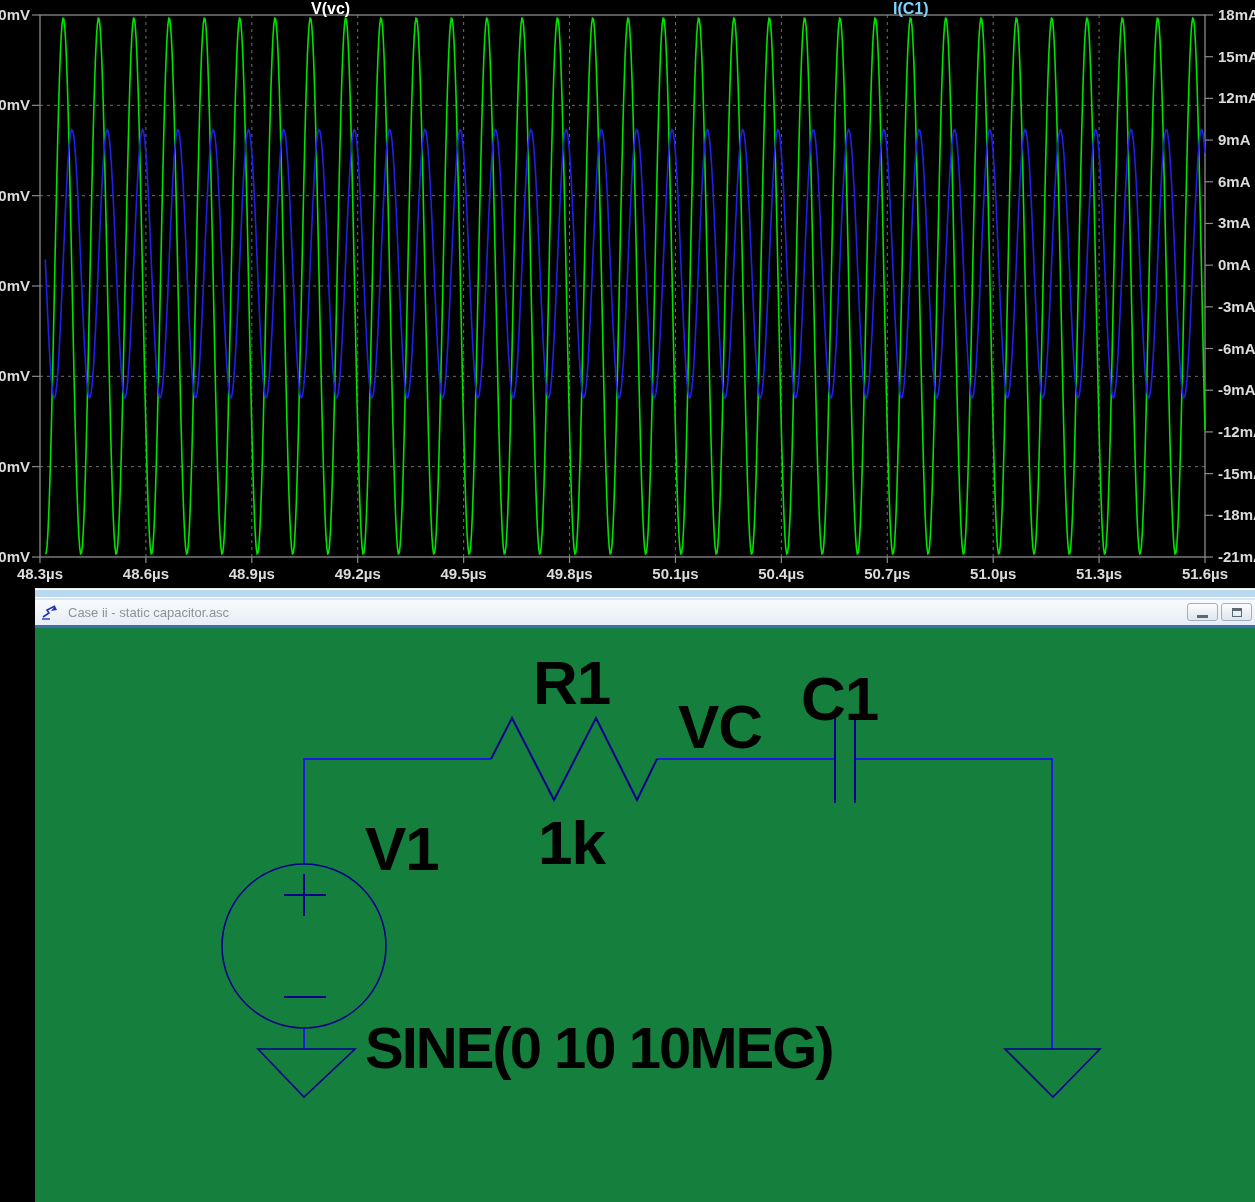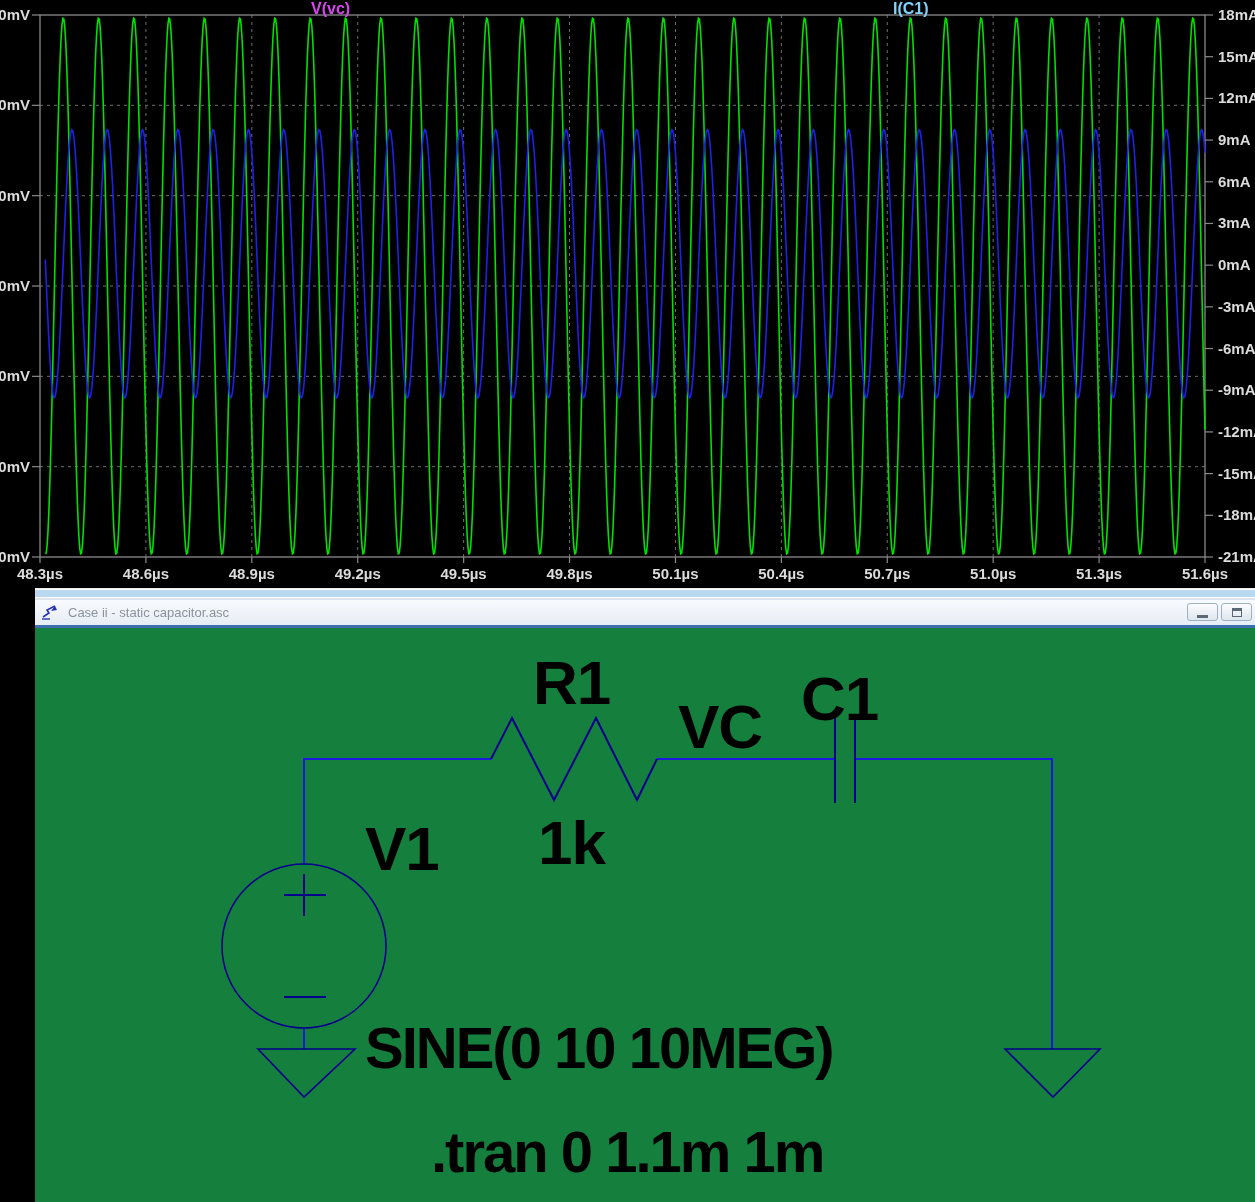--- a/index.html
+++ b/index.html
@@ -122,21 +122,21 @@
         <line x1="1205" y1="473.6153846153846" x2="1213" y2="473.6153846153846" stroke="#8a8a8a" stroke-width="1.2"></line>
         <text x="1218" y="478.6153846153846" fill="#dcdcdc" font-size="15" font-weight="bold" text-anchor="start">-15mA</text>
         <line x1="1205" y1="515.3076923076924" x2="1213" y2="515.3076923076924" stroke="#8a8a8a" stroke-width="1.2"></line>
         <text x="1218" y="520.3076923076924" fill="#dcdcdc" font-size="15" font-weight="bold" text-anchor="start">-18mA</text>
         <line x1="1205" y1="557" x2="1213" y2="557" stroke="#8a8a8a" stroke-width="1.2"></line>
         <text x="1218" y="562" fill="#dcdcdc" font-size="15" font-weight="bold" text-anchor="start">-21mA</text>
         <rect x="40" y="15" width="1165" height="542" fill="none" stroke="#8a8a8a" stroke-width="1.3"></rect>
         <path d="M45.30 553.76L46.18 553.10L47.06 545.86L47.94 532.22L48.83 512.52L49.71 487.25L50.59 457.01L51.47 422.57L52.36 384.76L53.24 344.53L54.12 302.85L55.00 260.75L55.89 219.28L56.77 179.45L57.65 142.24L58.53 108.58L59.42 79.28L60.30 55.07L61.18 36.55L62.06 24.17L62.95 18.24L63.83 18.90L64.71 26.14L65.59 39.78L66.48 59.48L67.36 84.75L68.24 114.99L69.12 149.43L70.01 187.24L70.89 227.47L71.77 269.15L72.66 311.25L73.54 352.72L74.42 392.55L75.30 429.76L76.19 463.42L77.07 492.72L77.95 516.93L78.83 535.45L79.72 547.83L80.60 553.76L81.48 553.10L82.36 545.86L83.25 532.22L84.13 512.52L85.01 487.25L85.89 457.01L86.78 422.57L87.66 384.76L88.54 344.53L89.42 302.85L90.31 260.75L91.19 219.28L92.07 179.45L92.95 142.24L93.84 108.58L94.72 79.28L95.60 55.07L96.48 36.55L97.37 24.17L98.25 18.24L99.13 18.90L100.02 26.14L100.90 39.78L101.78 59.48L102.66 84.75L103.55 114.99L104.43 149.43L105.31 187.24L106.19 227.47L107.08 269.15L107.96 311.25L108.84 352.72L109.72 392.55L110.61 429.76L111.49 463.42L112.37 492.72L113.25 516.93L114.14 535.45L115.02 547.83L115.90 553.76L116.78 553.10L117.67 545.86L118.55 532.22L119.43 512.52L120.31 487.25L121.20 457.01L122.08 422.57L122.96 384.76L123.84 344.53L124.73 302.85L125.61 260.75L126.49 219.28L127.37 179.45L128.26 142.24L129.14 108.58L130.02 79.28L130.91 55.07L131.79 36.55L132.67 24.17L133.55 18.24L134.44 18.90L135.32 26.14L136.20 39.78L137.08 59.48L137.97 84.75L138.85 114.99L139.73 149.43L140.61 187.24L141.50 227.47L142.38 269.15L143.26 311.25L144.14 352.72L145.03 392.55L145.91 429.76L146.79 463.42L147.67 492.72L148.56 516.93L149.44 535.45L150.32 547.83L151.20 553.76L152.09 553.10L152.97 545.86L153.85 532.22L154.73 512.52L155.62 487.25L156.50 457.01L157.38 422.57L158.27 384.76L159.15 344.53L160.03 302.85L160.91 260.75L161.80 219.28L162.68 179.45L163.56 142.24L164.44 108.58L165.33 79.28L166.21 55.07L167.09 36.55L167.97 24.17L168.86 18.24L169.74 18.90L170.62 26.14L171.50 39.78L172.39 59.48L173.27 84.75L174.15 114.99L175.03 149.43L175.92 187.24L176.80 227.47L177.68 269.15L178.56 311.25L179.45 352.72L180.33 392.55L181.21 429.76L182.09 463.42L182.98 492.72L183.86 516.93L184.74 535.45L185.62 547.83L186.51 553.76L187.39 553.10L188.27 545.86L189.16 532.22L190.04 512.52L190.92 487.25L191.80 457.01L192.69 422.57L193.57 384.76L194.45 344.53L195.33 302.85L196.22 260.75L197.10 219.28L197.98 179.45L198.86 142.24L199.75 108.58L200.63 79.28L201.51 55.07L202.39 36.55L203.28 24.17L204.16 18.24L205.04 18.90L205.92 26.14L206.81 39.78L207.69 59.48L208.57 84.75L209.45 114.99L210.34 149.43L211.22 187.24L212.10 227.47L212.98 269.15L213.87 311.25L214.75 352.72L215.63 392.55L216.52 429.76L217.40 463.42L218.28 492.72L219.16 516.93L220.05 535.45L220.93 547.83L221.81 553.76L222.69 553.10L223.58 545.86L224.46 532.22L225.34 512.52L226.22 487.25L227.11 457.01L227.99 422.57L228.87 384.76L229.75 344.53L230.64 302.85L231.52 260.75L232.40 219.28L233.28 179.45L234.17 142.24L235.05 108.58L235.93 79.28L236.81 55.07L237.70 36.55L238.58 24.17L239.46 18.24L240.34 18.90L241.23 26.14L242.11 39.78L242.99 59.48L243.87 84.75L244.76 114.99L245.64 149.43L246.52 187.24L247.41 227.47L248.29 269.15L249.17 311.25L250.05 352.72L250.94 392.55L251.82 429.76L252.70 463.42L253.58 492.72L254.47 516.93L255.35 535.45L256.23 547.83L257.11 553.76L258.00 553.10L258.88 545.86L259.76 532.22L260.64 512.52L261.53 487.25L262.41 457.01L263.29 422.57L264.17 384.76L265.06 344.53L265.94 302.85L266.82 260.75L267.70 219.28L268.59 179.45L269.47 142.24L270.35 108.58L271.23 79.28L272.12 55.07L273.00 36.55L273.88 24.17L274.77 18.24L275.65 18.90L276.53 26.14L277.41 39.78L278.30 59.48L279.18 84.75L280.06 114.99L280.94 149.43L281.83 187.24L282.71 227.47L283.59 269.15L284.47 311.25L285.36 352.72L286.24 392.55L287.12 429.76L288.00 463.42L288.89 492.72L289.77 516.93L290.65 535.45L291.53 547.83L292.42 553.76L293.30 553.10L294.18 545.86L295.06 532.22L295.95 512.52L296.83 487.25L297.71 457.01L298.59 422.57L299.48 384.76L300.36 344.53L301.24 302.85L302.12 260.75L303.01 219.28L303.89 179.45L304.77 142.24L305.66 108.58L306.54 79.28L307.42 55.07L308.30 36.55L309.19 24.17L310.07 18.24L310.95 18.90L311.83 26.14L312.72 39.78L313.60 59.48L314.48 84.75L315.36 114.99L316.25 149.43L317.13 187.24L318.01 227.47L318.89 269.15L319.78 311.25L320.66 352.72L321.54 392.55L322.42 429.76L323.31 463.42L324.19 492.72L325.07 516.93L325.95 535.45L326.84 547.83L327.72 553.76L328.60 553.10L329.48 545.86L330.37 532.22L331.25 512.52L332.13 487.25L333.02 457.01L333.90 422.57L334.78 384.76L335.66 344.53L336.55 302.85L337.43 260.75L338.31 219.28L339.19 179.45L340.08 142.24L340.96 108.58L341.84 79.28L342.72 55.07L343.61 36.55L344.49 24.17L345.37 18.24L346.25 18.90L347.14 26.14L348.02 39.78L348.90 59.48L349.78 84.75L350.67 114.99L351.55 149.43L352.43 187.24L353.31 227.47L354.20 269.15L355.08 311.25L355.96 352.72L356.84 392.55L357.73 429.76L358.61 463.42L359.49 492.72L360.37 516.93L361.26 535.45L362.14 547.83L363.02 553.76L363.91 553.10L364.79 545.86L365.67 532.22L366.55 512.52L367.44 487.25L368.32 457.01L369.20 422.57L370.08 384.76L370.97 344.53L371.85 302.85L372.73 260.75L373.61 219.28L374.50 179.45L375.38 142.24L376.26 108.58L377.14 79.28L378.03 55.07L378.91 36.55L379.79 24.17L380.67 18.24L381.56 18.90L382.44 26.14L383.32 39.78L384.20 59.48L385.09 84.75L385.97 114.99L386.85 149.43L387.73 187.24L388.62 227.47L389.50 269.15L390.38 311.25L391.27 352.72L392.15 392.55L393.03 429.76L393.91 463.42L394.80 492.72L395.68 516.93L396.56 535.45L397.44 547.83L398.33 553.76L399.21 553.10L400.09 545.86L400.97 532.22L401.86 512.52L402.74 487.25L403.62 457.01L404.50 422.57L405.39 384.76L406.27 344.53L407.15 302.85L408.03 260.75L408.92 219.28L409.80 179.45L410.68 142.24L411.56 108.58L412.45 79.28L413.33 55.07L414.21 36.55L415.09 24.17L415.98 18.24L416.86 18.90L417.74 26.14L418.62 39.78L419.51 59.48L420.39 84.75L421.27 114.99L422.16 149.43L423.04 187.24L423.92 227.47L424.80 269.15L425.69 311.25L426.57 352.72L427.45 392.55L428.33 429.76L429.22 463.42L430.10 492.72L430.98 516.93L431.86 535.45L432.75 547.83L433.63 553.76L434.51 553.10L435.39 545.86L436.28 532.22L437.16 512.52L438.04 487.25L438.92 457.01L439.81 422.57L440.69 384.76L441.57 344.53L442.45 302.85L443.34 260.75L444.22 219.28L445.10 179.45L445.98 142.24L446.87 108.58L447.75 79.28L448.63 55.07L449.52 36.55L450.40 24.17L451.28 18.24L452.16 18.90L453.05 26.14L453.93 39.78L454.81 59.48L455.69 84.75L456.58 114.99L457.46 149.43L458.34 187.24L459.22 227.47L460.11 269.15L460.99 311.25L461.87 352.72L462.75 392.55L463.64 429.76L464.52 463.42L465.40 492.72L466.28 516.93L467.17 535.45L468.05 547.83L468.93 553.76L469.81 553.10L470.70 545.86L471.58 532.22L472.46 512.52L473.34 487.25L474.23 457.01L475.11 422.57L475.99 384.76L476.87 344.53L477.76 302.85L478.64 260.75L479.52 219.28L480.41 179.45L481.29 142.24L482.17 108.58L483.05 79.28L483.94 55.07L484.82 36.55L485.70 24.17L486.58 18.24L487.47 18.90L488.35 26.14L489.23 39.78L490.11 59.48L491.00 84.75L491.88 114.99L492.76 149.43L493.64 187.24L494.53 227.47L495.41 269.15L496.29 311.25L497.17 352.72L498.06 392.55L498.94 429.76L499.82 463.42L500.70 492.72L501.59 516.93L502.47 535.45L503.35 547.83L504.23 553.76L505.12 553.10L506.00 545.86L506.88 532.22L507.77 512.52L508.65 487.25L509.53 457.01L510.41 422.57L511.30 384.76L512.18 344.53L513.06 302.85L513.94 260.75L514.83 219.28L515.71 179.45L516.59 142.24L517.47 108.58L518.36 79.28L519.24 55.07L520.12 36.55L521.00 24.17L521.89 18.24L522.77 18.90L523.65 26.14L524.53 39.78L525.42 59.48L526.30 84.75L527.18 114.99L528.06 149.43L528.95 187.24L529.83 227.47L530.71 269.15L531.59 311.25L532.48 352.72L533.36 392.55L534.24 429.76L535.12 463.42L536.01 492.72L536.89 516.93L537.77 535.45L538.66 547.83L539.54 553.76L540.42 553.10L541.30 545.86L542.19 532.22L543.07 512.52L543.95 487.25L544.83 457.01L545.72 422.57L546.60 384.76L547.48 344.53L548.36 302.85L549.25 260.75L550.13 219.28L551.01 179.45L551.89 142.24L552.78 108.58L553.66 79.28L554.54 55.07L555.42 36.55L556.31 24.17L557.19 18.24L558.07 18.90L558.95 26.14L559.84 39.78L560.72 59.48L561.60 84.75L562.48 114.99L563.37 149.43L564.25 187.24L565.13 227.47L566.02 269.15L566.90 311.25L567.78 352.72L568.66 392.55L569.55 429.76L570.43 463.42L571.31 492.72L572.19 516.93L573.08 535.45L573.96 547.83L574.84 553.76L575.72 553.10L576.61 545.86L577.49 532.22L578.37 512.52L579.25 487.25L580.14 457.01L581.02 422.57L581.90 384.76L582.78 344.53L583.67 302.85L584.55 260.75L585.43 219.28L586.31 179.45L587.20 142.24L588.08 108.58L588.96 79.28L589.84 55.07L590.73 36.55L591.61 24.17L592.49 18.24L593.37 18.90L594.26 26.14L595.14 39.78L596.02 59.48L596.91 84.75L597.79 114.99L598.67 149.43L599.55 187.24L600.44 227.47L601.32 269.15L602.20 311.25L603.08 352.72L603.97 392.55L604.85 429.76L605.73 463.42L606.61 492.72L607.50 516.93L608.38 535.45L609.26 547.83L610.14 553.76L611.03 553.10L611.91 545.86L612.79 532.22L613.67 512.52L614.56 487.25L615.44 457.01L616.32 422.57L617.20 384.76L618.09 344.53L618.97 302.85L619.85 260.75L620.73 219.28L621.62 179.45L622.50 142.24L623.38 108.58L624.27 79.28L625.15 55.07L626.03 36.55L626.91 24.17L627.80 18.24L628.68 18.90L629.56 26.14L630.44 39.78L631.33 59.48L632.21 84.75L633.09 114.99L633.97 149.43L634.86 187.24L635.74 227.47L636.62 269.15L637.50 311.25L638.39 352.72L639.27 392.55L640.15 429.76L641.03 463.42L641.92 492.72L642.80 516.93L643.68 535.45L644.56 547.83L645.45 553.76L646.33 553.10L647.21 545.86L648.09 532.22L648.98 512.52L649.86 487.25L650.74 457.01L651.62 422.57L652.51 384.76L653.39 344.53L654.27 302.85L655.16 260.75L656.04 219.28L656.92 179.45L657.80 142.24L658.69 108.58L659.57 79.28L660.45 55.07L661.33 36.55L662.22 24.17L663.10 18.24L663.98 18.90L664.86 26.14L665.75 39.78L666.63 59.48L667.51 84.75L668.39 114.99L669.28 149.43L670.16 187.24L671.04 227.47L671.92 269.15L672.81 311.25L673.69 352.72L674.57 392.55L675.45 429.76L676.34 463.42L677.22 492.72L678.10 516.93L678.98 535.45L679.87 547.83L680.75 553.76L681.63 553.10L682.52 545.86L683.40 532.22L684.28 512.52L685.16 487.25L686.05 457.01L686.93 422.57L687.81 384.76L688.69 344.53L689.58 302.85L690.46 260.75L691.34 219.28L692.22 179.45L693.11 142.24L693.99 108.58L694.87 79.28L695.75 55.07L696.64 36.55L697.52 24.17L698.40 18.24L699.28 18.90L700.17 26.14L701.05 39.78L701.93 59.48L702.81 84.75L703.70 114.99L704.58 149.43L705.46 187.24L706.34 227.47L707.23 269.15L708.11 311.25L708.99 352.72L709.87 392.55L710.76 429.76L711.64 463.42L712.52 492.72L713.41 516.93L714.29 535.45L715.17 547.83L716.05 553.76L716.94 553.10L717.82 545.86L718.70 532.22L719.58 512.52L720.47 487.25L721.35 457.01L722.23 422.57L723.11 384.76L724.00 344.53L724.88 302.85L725.76 260.75L726.64 219.28L727.53 179.45L728.41 142.24L729.29 108.58L730.17 79.28L731.06 55.07L731.94 36.55L732.82 24.17L733.70 18.24L734.59 18.90L735.47 26.14L736.35 39.78L737.23 59.48L738.12 84.75L739.00 114.99L739.88 149.43L740.77 187.24L741.65 227.47L742.53 269.15L743.41 311.25L744.30 352.72L745.18 392.55L746.06 429.76L746.94 463.42L747.83 492.72L748.71 516.93L749.59 535.45L750.47 547.83L751.36 553.76L752.24 553.10L753.12 545.86L754.00 532.22L754.89 512.52L755.77 487.25L756.65 457.01L757.53 422.57L758.42 384.76L759.30 344.53L760.18 302.85L761.06 260.75L761.95 219.28L762.83 179.45L763.71 142.24L764.59 108.58L765.48 79.28L766.36 55.07L767.24 36.55L768.12 24.17L769.01 18.24L769.89 18.90L770.77 26.14L771.66 39.78L772.54 59.48L773.42 84.75L774.30 114.99L775.19 149.43L776.07 187.24L776.95 227.47L777.83 269.15L778.72 311.25L779.60 352.72L780.48 392.55L781.36 429.76L782.25 463.42L783.13 492.72L784.01 516.93L784.89 535.45L785.78 547.83L786.66 553.76L787.54 553.10L788.42 545.86L789.31 532.22L790.19 512.52L791.07 487.25L791.95 457.01L792.84 422.57L793.72 384.76L794.60 344.53L795.48 302.85L796.37 260.75L797.25 219.28L798.13 179.45L799.02 142.24L799.90 108.58L800.78 79.28L801.66 55.07L802.55 36.55L803.43 24.17L804.31 18.24L805.19 18.90L806.08 26.14L806.96 39.78L807.84 59.48L808.72 84.75L809.61 114.99L810.49 149.43L811.37 187.24L812.25 227.47L813.14 269.15L814.02 311.25L814.90 352.72L815.78 392.55L816.67 429.76L817.55 463.42L818.43 492.72L819.31 516.93L820.20 535.45L821.08 547.83L821.96 553.76L822.84 553.10L823.73 545.86L824.61 532.22L825.49 512.52L826.37 487.25L827.26 457.01L828.14 422.57L829.02 384.76L829.91 344.53L830.79 302.85L831.67 260.75L832.55 219.28L833.44 179.45L834.32 142.24L835.20 108.58L836.08 79.28L836.97 55.07L837.85 36.55L838.73 24.17L839.61 18.24L840.50 18.90L841.38 26.14L842.26 39.78L843.14 59.48L844.03 84.75L844.91 114.99L845.79 149.43L846.67 187.24L847.56 227.47L848.44 269.15L849.32 311.25L850.20 352.72L851.09 392.55L851.97 429.76L852.85 463.42L853.73 492.72L854.62 516.93L855.50 535.45L856.38 547.83L857.27 553.76L858.15 553.10L859.03 545.86L859.91 532.22L860.80 512.52L861.68 487.25L862.56 457.01L863.44 422.57L864.33 384.76L865.21 344.53L866.09 302.85L866.97 260.75L867.86 219.28L868.74 179.45L869.62 142.24L870.50 108.58L871.39 79.28L872.27 55.07L873.15 36.55L874.03 24.17L874.92 18.24L875.80 18.90L876.68 26.14L877.56 39.78L878.45 59.48L879.33 84.75L880.21 114.99L881.09 149.43L881.98 187.24L882.86 227.47L883.74 269.15L884.62 311.25L885.51 352.72L886.39 392.55L887.27 429.76L888.16 463.42L889.04 492.72L889.92 516.93L890.80 535.45L891.69 547.83L892.57 553.76L893.45 553.10L894.33 545.86L895.22 532.22L896.10 512.52L896.98 487.25L897.86 457.01L898.75 422.57L899.63 384.76L900.51 344.53L901.39 302.85L902.28 260.75L903.16 219.28L904.04 179.45L904.92 142.24L905.81 108.58L906.69 79.28L907.57 55.07L908.45 36.55L909.34 24.17L910.22 18.24L911.10 18.90L911.98 26.14L912.87 39.78L913.75 59.48L914.63 84.75L915.52 114.99L916.40 149.43L917.28 187.24L918.16 227.47L919.05 269.15L919.93 311.25L920.81 352.72L921.69 392.55L922.58 429.76L923.46 463.42L924.34 492.72L925.22 516.93L926.11 535.45L926.99 547.83L927.87 553.76L928.75 553.10L929.64 545.86L930.52 532.22L931.40 512.52L932.28 487.25L933.17 457.01L934.05 422.57L934.93 384.76L935.81 344.53L936.70 302.85L937.58 260.75L938.46 219.28L939.34 179.45L940.23 142.24L941.11 108.58L941.99 79.28L942.87 55.07L943.76 36.55L944.64 24.17L945.52 18.24L946.41 18.90L947.29 26.14L948.17 39.78L949.05 59.48L949.94 84.75L950.82 114.99L951.70 149.43L952.58 187.24L953.47 227.47L954.35 269.15L955.23 311.25L956.11 352.72L957.00 392.55L957.88 429.76L958.76 463.42L959.64 492.72L960.53 516.93L961.41 535.45L962.29 547.83L963.17 553.76L964.06 553.10L964.94 545.86L965.82 532.22L966.70 512.52L967.59 487.25L968.47 457.01L969.35 422.57L970.23 384.76L971.12 344.53L972.00 302.85L972.88 260.75L973.77 219.28L974.65 179.45L975.53 142.24L976.41 108.58L977.30 79.28L978.18 55.07L979.06 36.55L979.94 24.17L980.83 18.24L981.71 18.90L982.59 26.14L983.47 39.78L984.36 59.48L985.24 84.75L986.12 114.99L987.00 149.43L987.89 187.24L988.77 227.47L989.65 269.15L990.53 311.25L991.42 352.72L992.30 392.55L993.18 429.76L994.06 463.42L994.95 492.72L995.83 516.93L996.71 535.45L997.59 547.83L998.48 553.76L999.36 553.10L1000.24 545.86L1001.12 532.22L1002.01 512.52L1002.89 487.25L1003.77 457.01L1004.66 422.57L1005.54 384.76L1006.42 344.53L1007.30 302.85L1008.19 260.75L1009.07 219.28L1009.95 179.45L1010.83 142.24L1011.72 108.58L1012.60 79.28L1013.48 55.07L1014.36 36.55L1015.25 24.17L1016.13 18.24L1017.01 18.90L1017.89 26.14L1018.78 39.78L1019.66 59.48L1020.54 84.75L1021.42 114.99L1022.31 149.43L1023.19 187.24L1024.07 227.47L1024.95 269.15L1025.84 311.25L1026.72 352.72L1027.60 392.55L1028.48 429.76L1029.37 463.42L1030.25 492.72L1031.13 516.93L1032.02 535.45L1032.90 547.83L1033.78 553.76L1034.66 553.10L1035.55 545.86L1036.43 532.22L1037.31 512.52L1038.19 487.25L1039.08 457.01L1039.96 422.57L1040.84 384.76L1041.72 344.53L1042.61 302.85L1043.49 260.75L1044.37 219.28L1045.25 179.45L1046.14 142.24L1047.02 108.58L1047.90 79.28L1048.78 55.07L1049.67 36.55L1050.55 24.17L1051.43 18.24L1052.31 18.90L1053.20 26.14L1054.08 39.78L1054.96 59.48L1055.84 84.75L1056.73 114.99L1057.61 149.43L1058.49 187.24L1059.37 227.47L1060.26 269.15L1061.14 311.25L1062.02 352.72L1062.91 392.55L1063.79 429.76L1064.67 463.42L1065.55 492.72L1066.44 516.93L1067.32 535.45L1068.20 547.83L1069.08 553.76L1069.97 553.10L1070.85 545.86L1071.73 532.22L1072.61 512.52L1073.50 487.25L1074.38 457.01L1075.26 422.57L1076.14 384.76L1077.03 344.53L1077.91 302.85L1078.79 260.75L1079.67 219.28L1080.56 179.45L1081.44 142.24L1082.32 108.58L1083.20 79.28L1084.09 55.07L1084.97 36.55L1085.85 24.17L1086.73 18.24L1087.62 18.90L1088.50 26.14L1089.38 39.78L1090.27 59.48L1091.15 84.75L1092.03 114.99L1092.91 149.43L1093.80 187.24L1094.68 227.47L1095.56 269.15L1096.44 311.25L1097.33 352.72L1098.21 392.55L1099.09 429.76L1099.97 463.42L1100.86 492.72L1101.74 516.93L1102.62 535.45L1103.50 547.83L1104.39 553.76L1105.27 553.10L1106.15 545.86L1107.03 532.22L1107.92 512.52L1108.80 487.25L1109.68 457.01L1110.56 422.57L1111.45 384.76L1112.33 344.53L1113.21 302.85L1114.09 260.75L1114.98 219.28L1115.86 179.45L1116.74 142.24L1117.62 108.58L1118.51 79.28L1119.39 55.07L1120.27 36.55L1121.16 24.17L1122.04 18.24L1122.92 18.90L1123.80 26.14L1124.69 39.78L1125.57 59.48L1126.45 84.75L1127.33 114.99L1128.22 149.43L1129.10 187.24L1129.98 227.47L1130.86 269.15L1131.75 311.25L1132.63 352.72L1133.51 392.55L1134.39 429.76L1135.28 463.42L1136.16 492.72L1137.04 516.93L1137.92 535.45L1138.81 547.83L1139.69 553.76L1140.57 553.10L1141.45 545.86L1142.34 532.22L1143.22 512.52L1144.10 487.25L1144.98 457.01L1145.87 422.57L1146.75 384.76L1147.63 344.53L1148.52 302.85L1149.40 260.75L1150.28 219.28L1151.16 179.45L1152.05 142.24L1152.93 108.58L1153.81 79.28L1154.69 55.07L1155.58 36.55L1156.46 24.17L1157.34 18.24L1158.22 18.90L1159.11 26.14L1159.99 39.78L1160.87 59.48L1161.75 84.75L1162.64 114.99L1163.52 149.43L1164.40 187.24L1165.28 227.47L1166.17 269.15L1167.05 311.25L1167.93 352.72L1168.81 392.55L1169.70 429.76L1170.58 463.42L1171.46 492.72L1172.34 516.93L1173.23 535.45L1174.11 547.83L1174.99 553.76L1175.87 553.10L1176.76 545.86L1177.64 532.22L1178.52 512.52L1179.41 487.25L1180.29 457.01L1181.17 422.57L1182.05 384.76L1182.94 344.53L1183.82 302.85L1184.70 260.75L1185.58 219.28L1186.47 179.45L1187.35 142.24L1188.23 108.58L1189.11 79.28L1190.00 55.07L1190.88 36.55L1191.76 24.17L1192.64 18.24L1193.53 18.90L1194.41 26.14L1195.29 39.78L1196.17 59.48L1197.06 84.75L1197.94 114.99L1198.82 149.43L1199.70 187.24L1200.59 227.47L1201.47 269.15L1202.35 311.25L1203.23 352.72L1204.12 392.55L1205.00 429.76" fill="none" stroke="#00e100" stroke-width="1.6"></path>
         <path d="M45.30 259.55L46.18 280.57L47.06 301.18L47.94 320.87L48.83 339.15L49.71 355.57L50.59 369.73L51.47 381.29L52.36 389.95L53.24 395.50L54.12 397.81L55.00 396.82L55.89 392.55L56.77 385.11L57.65 374.68L58.53 361.53L59.42 345.96L60.30 328.37L61.18 309.19L62.06 288.89L62.95 267.98L63.83 246.96L64.71 226.35L65.59 206.66L66.48 188.38L67.36 171.96L68.24 157.80L69.12 146.24L70.01 137.58L70.89 132.03L71.77 129.72L72.66 130.71L73.54 134.98L74.42 142.42L75.30 152.84L76.19 166.00L77.07 181.57L77.95 199.16L78.83 218.34L79.72 238.63L80.60 259.55L81.48 280.57L82.36 301.18L83.25 320.87L84.13 339.15L85.01 355.57L85.89 369.73L86.78 381.29L87.66 389.95L88.54 395.50L89.42 397.81L90.31 396.82L91.19 392.55L92.07 385.11L92.95 374.68L93.84 361.53L94.72 345.96L95.60 328.37L96.48 309.19L97.37 288.89L98.25 267.98L99.13 246.96L100.02 226.35L100.90 206.66L101.78 188.38L102.66 171.96L103.55 157.80L104.43 146.24L105.31 137.58L106.19 132.03L107.08 129.72L107.96 130.71L108.84 134.98L109.72 142.42L110.61 152.84L111.49 166.00L112.37 181.57L113.25 199.16L114.14 218.34L115.02 238.63L115.90 259.55L116.78 280.57L117.67 301.18L118.55 320.87L119.43 339.15L120.31 355.57L121.20 369.73L122.08 381.29L122.96 389.95L123.84 395.50L124.73 397.81L125.61 396.82L126.49 392.55L127.37 385.11L128.26 374.68L129.14 361.53L130.02 345.96L130.91 328.37L131.79 309.19L132.67 288.89L133.55 267.98L134.44 246.96L135.32 226.35L136.20 206.66L137.08 188.38L137.97 171.96L138.85 157.80L139.73 146.24L140.61 137.58L141.50 132.03L142.38 129.72L143.26 130.71L144.14 134.98L145.03 142.42L145.91 152.84L146.79 166.00L147.67 181.57L148.56 199.16L149.44 218.34L150.32 238.63L151.20 259.55L152.09 280.57L152.97 301.18L153.85 320.87L154.73 339.15L155.62 355.57L156.50 369.73L157.38 381.29L158.27 389.95L159.15 395.50L160.03 397.81L160.91 396.82L161.80 392.55L162.68 385.11L163.56 374.68L164.44 361.53L165.33 345.96L166.21 328.37L167.09 309.19L167.97 288.89L168.86 267.98L169.74 246.96L170.62 226.35L171.50 206.66L172.39 188.38L173.27 171.96L174.15 157.80L175.03 146.24L175.92 137.58L176.80 132.03L177.68 129.72L178.56 130.71L179.45 134.98L180.33 142.42L181.21 152.84L182.09 166.00L182.98 181.57L183.86 199.16L184.74 218.34L185.62 238.63L186.51 259.55L187.39 280.57L188.27 301.18L189.16 320.87L190.04 339.15L190.92 355.57L191.80 369.73L192.69 381.29L193.57 389.95L194.45 395.50L195.33 397.81L196.22 396.82L197.10 392.55L197.98 385.11L198.86 374.68L199.75 361.53L200.63 345.96L201.51 328.37L202.39 309.19L203.28 288.89L204.16 267.98L205.04 246.96L205.92 226.35L206.81 206.66L207.69 188.38L208.57 171.96L209.45 157.80L210.34 146.24L211.22 137.58L212.10 132.03L212.98 129.72L213.87 130.71L214.75 134.98L215.63 142.42L216.52 152.84L217.40 166.00L218.28 181.57L219.16 199.16L220.05 218.34L220.93 238.63L221.81 259.55L222.69 280.57L223.58 301.18L224.46 320.87L225.34 339.15L226.22 355.57L227.11 369.73L227.99 381.29L228.87 389.95L229.75 395.50L230.64 397.81L231.52 396.82L232.40 392.55L233.28 385.11L234.17 374.68L235.05 361.53L235.93 345.96L236.81 328.37L237.70 309.19L238.58 288.89L239.46 267.98L240.34 246.96L241.23 226.35L242.11 206.66L242.99 188.38L243.87 171.96L244.76 157.80L245.64 146.24L246.52 137.58L247.41 132.03L248.29 129.72L249.17 130.71L250.05 134.98L250.94 142.42L251.82 152.84L252.70 166.00L253.58 181.57L254.47 199.16L255.35 218.34L256.23 238.63L257.11 259.55L258.00 280.57L258.88 301.18L259.76 320.87L260.64 339.15L261.53 355.57L262.41 369.73L263.29 381.29L264.17 389.95L265.06 395.50L265.94 397.81L266.82 396.82L267.70 392.55L268.59 385.11L269.47 374.68L270.35 361.53L271.23 345.96L272.12 328.37L273.00 309.19L273.88 288.89L274.77 267.98L275.65 246.96L276.53 226.35L277.41 206.66L278.30 188.38L279.18 171.96L280.06 157.80L280.94 146.24L281.83 137.58L282.71 132.03L283.59 129.72L284.47 130.71L285.36 134.98L286.24 142.42L287.12 152.84L288.00 166.00L288.89 181.57L289.77 199.16L290.65 218.34L291.53 238.63L292.42 259.55L293.30 280.57L294.18 301.18L295.06 320.87L295.95 339.15L296.83 355.57L297.71 369.73L298.59 381.29L299.48 389.95L300.36 395.50L301.24 397.81L302.12 396.82L303.01 392.55L303.89 385.11L304.77 374.68L305.66 361.53L306.54 345.96L307.42 328.37L308.30 309.19L309.19 288.89L310.07 267.98L310.95 246.96L311.83 226.35L312.72 206.66L313.60 188.38L314.48 171.96L315.36 157.80L316.25 146.24L317.13 137.58L318.01 132.03L318.89 129.72L319.78 130.71L320.66 134.98L321.54 142.42L322.42 152.84L323.31 166.00L324.19 181.57L325.07 199.16L325.95 218.34L326.84 238.63L327.72 259.55L328.60 280.57L329.48 301.18L330.37 320.87L331.25 339.15L332.13 355.57L333.02 369.73L333.90 381.29L334.78 389.95L335.66 395.50L336.55 397.81L337.43 396.82L338.31 392.55L339.19 385.11L340.08 374.68L340.96 361.53L341.84 345.96L342.72 328.37L343.61 309.19L344.49 288.89L345.37 267.98L346.25 246.96L347.14 226.35L348.02 206.66L348.90 188.38L349.78 171.96L350.67 157.80L351.55 146.24L352.43 137.58L353.31 132.03L354.20 129.72L355.08 130.71L355.96 134.98L356.84 142.42L357.73 152.84L358.61 166.00L359.49 181.57L360.37 199.16L361.26 218.34L362.14 238.63L363.02 259.55L363.91 280.57L364.79 301.18L365.67 320.87L366.55 339.15L367.44 355.57L368.32 369.73L369.20 381.29L370.08 389.95L370.97 395.50L371.85 397.81L372.73 396.82L373.61 392.55L374.50 385.11L375.38 374.68L376.26 361.53L377.14 345.96L378.03 328.37L378.91 309.19L379.79 288.89L380.67 267.98L381.56 246.96L382.44 226.35L383.32 206.66L384.20 188.38L385.09 171.96L385.97 157.80L386.85 146.24L387.73 137.58L388.62 132.03L389.50 129.72L390.38 130.71L391.27 134.98L392.15 142.42L393.03 152.84L393.91 166.00L394.80 181.57L395.68 199.16L396.56 218.34L397.44 238.63L398.33 259.55L399.21 280.57L400.09 301.18L400.97 320.87L401.86 339.15L402.74 355.57L403.62 369.73L404.50 381.29L405.39 389.95L406.27 395.50L407.15 397.81L408.03 396.82L408.92 392.55L409.80 385.11L410.68 374.68L411.56 361.53L412.45 345.96L413.33 328.37L414.21 309.19L415.09 288.89L415.98 267.98L416.86 246.96L417.74 226.35L418.62 206.66L419.51 188.38L420.39 171.96L421.27 157.80L422.16 146.24L423.04 137.58L423.92 132.03L424.80 129.72L425.69 130.71L426.57 134.98L427.45 142.42L428.33 152.84L429.22 166.00L430.10 181.57L430.98 199.16L431.86 218.34L432.75 238.63L433.63 259.55L434.51 280.57L435.39 301.18L436.28 320.87L437.16 339.15L438.04 355.57L438.92 369.73L439.81 381.29L440.69 389.95L441.57 395.50L442.45 397.81L443.34 396.82L444.22 392.55L445.10 385.11L445.98 374.68L446.87 361.53L447.75 345.96L448.63 328.37L449.52 309.19L450.40 288.89L451.28 267.98L452.16 246.96L453.05 226.35L453.93 206.66L454.81 188.38L455.69 171.96L456.58 157.80L457.46 146.24L458.34 137.58L459.22 132.03L460.11 129.72L460.99 130.71L461.87 134.98L462.75 142.42L463.64 152.84L464.52 166.00L465.40 181.57L466.28 199.16L467.17 218.34L468.05 238.63L468.93 259.55L469.81 280.57L470.70 301.18L471.58 320.87L472.46 339.15L473.34 355.57L474.23 369.73L475.11 381.29L475.99 389.95L476.87 395.50L477.76 397.81L478.64 396.82L479.52 392.55L480.41 385.11L481.29 374.68L482.17 361.53L483.05 345.96L483.94 328.37L484.82 309.19L485.70 288.89L486.58 267.98L487.47 246.96L488.35 226.35L489.23 206.66L490.11 188.38L491.00 171.96L491.88 157.80L492.76 146.24L493.64 137.58L494.53 132.03L495.41 129.72L496.29 130.71L497.17 134.98L498.06 142.42L498.94 152.84L499.82 166.00L500.70 181.57L501.59 199.16L502.47 218.34L503.35 238.63L504.23 259.55L505.12 280.57L506.00 301.18L506.88 320.87L507.77 339.15L508.65 355.57L509.53 369.73L510.41 381.29L511.30 389.95L512.18 395.50L513.06 397.81L513.94 396.82L514.83 392.55L515.71 385.11L516.59 374.68L517.47 361.53L518.36 345.96L519.24 328.37L520.12 309.19L521.00 288.89L521.89 267.98L522.77 246.96L523.65 226.35L524.53 206.66L525.42 188.38L526.30 171.96L527.18 157.80L528.06 146.24L528.95 137.58L529.83 132.03L530.71 129.72L531.59 130.71L532.48 134.98L533.36 142.42L534.24 152.84L535.12 166.00L536.01 181.57L536.89 199.16L537.77 218.34L538.66 238.63L539.54 259.55L540.42 280.57L541.30 301.18L542.19 320.87L543.07 339.15L543.95 355.57L544.83 369.73L545.72 381.29L546.60 389.95L547.48 395.50L548.36 397.81L549.25 396.82L550.13 392.55L551.01 385.11L551.89 374.68L552.78 361.53L553.66 345.96L554.54 328.37L555.42 309.19L556.31 288.89L557.19 267.98L558.07 246.96L558.95 226.35L559.84 206.66L560.72 188.38L561.60 171.96L562.48 157.80L563.37 146.24L564.25 137.58L565.13 132.03L566.02 129.72L566.90 130.71L567.78 134.98L568.66 142.42L569.55 152.84L570.43 166.00L571.31 181.57L572.19 199.16L573.08 218.34L573.96 238.63L574.84 259.55L575.72 280.57L576.61 301.18L577.49 320.87L578.37 339.15L579.25 355.57L580.14 369.73L581.02 381.29L581.90 389.95L582.78 395.50L583.67 397.81L584.55 396.82L585.43 392.55L586.31 385.11L587.20 374.68L588.08 361.53L588.96 345.96L589.84 328.37L590.73 309.19L591.61 288.89L592.49 267.98L593.37 246.96L594.26 226.35L595.14 206.66L596.02 188.38L596.91 171.96L597.79 157.80L598.67 146.24L599.55 137.58L600.44 132.03L601.32 129.72L602.20 130.71L603.08 134.98L603.97 142.42L604.85 152.84L605.73 166.00L606.61 181.57L607.50 199.16L608.38 218.34L609.26 238.63L610.14 259.55L611.03 280.57L611.91 301.18L612.79 320.87L613.67 339.15L614.56 355.57L615.44 369.73L616.32 381.29L617.20 389.95L618.09 395.50L618.97 397.81L619.85 396.82L620.73 392.55L621.62 385.11L622.50 374.68L623.38 361.53L624.27 345.96L625.15 328.37L626.03 309.19L626.91 288.89L627.80 267.98L628.68 246.96L629.56 226.35L630.44 206.66L631.33 188.38L632.21 171.96L633.09 157.80L633.97 146.24L634.86 137.58L635.74 132.03L636.62 129.72L637.50 130.71L638.39 134.98L639.27 142.42L640.15 152.84L641.03 166.00L641.92 181.57L642.80 199.16L643.68 218.34L644.56 238.63L645.45 259.55L646.33 280.57L647.21 301.18L648.09 320.87L648.98 339.15L649.86 355.57L650.74 369.73L651.62 381.29L652.51 389.95L653.39 395.50L654.27 397.81L655.16 396.82L656.04 392.55L656.92 385.11L657.80 374.68L658.69 361.53L659.57 345.96L660.45 328.37L661.33 309.19L662.22 288.89L663.10 267.98L663.98 246.96L664.86 226.35L665.75 206.66L666.63 188.38L667.51 171.96L668.39 157.80L669.28 146.24L670.16 137.58L671.04 132.03L671.92 129.72L672.81 130.71L673.69 134.98L674.57 142.42L675.45 152.84L676.34 166.00L677.22 181.57L678.10 199.16L678.98 218.34L679.87 238.63L680.75 259.55L681.63 280.57L682.52 301.18L683.40 320.87L684.28 339.15L685.16 355.57L686.05 369.73L686.93 381.29L687.81 389.95L688.69 395.50L689.58 397.81L690.46 396.82L691.34 392.55L692.22 385.11L693.11 374.68L693.99 361.53L694.87 345.96L695.75 328.37L696.64 309.19L697.52 288.89L698.40 267.98L699.28 246.96L700.17 226.35L701.05 206.66L701.93 188.38L702.81 171.96L703.70 157.80L704.58 146.24L705.46 137.58L706.34 132.03L707.23 129.72L708.11 130.71L708.99 134.98L709.87 142.42L710.76 152.84L711.64 166.00L712.52 181.57L713.41 199.16L714.29 218.34L715.17 238.63L716.05 259.55L716.94 280.57L717.82 301.18L718.70 320.87L719.58 339.15L720.47 355.57L721.35 369.73L722.23 381.29L723.11 389.95L724.00 395.50L724.88 397.81L725.76 396.82L726.64 392.55L727.53 385.11L728.41 374.68L729.29 361.53L730.17 345.96L731.06 328.37L731.94 309.19L732.82 288.89L733.70 267.98L734.59 246.96L735.47 226.35L736.35 206.66L737.23 188.38L738.12 171.96L739.00 157.80L739.88 146.24L740.77 137.58L741.65 132.03L742.53 129.72L743.41 130.71L744.30 134.98L745.18 142.42L746.06 152.84L746.94 166.00L747.83 181.57L748.71 199.16L749.59 218.34L750.47 238.63L751.36 259.55L752.24 280.57L753.12 301.18L754.00 320.87L754.89 339.15L755.77 355.57L756.65 369.73L757.53 381.29L758.42 389.95L759.30 395.50L760.18 397.81L761.06 396.82L761.95 392.55L762.83 385.11L763.71 374.68L764.59 361.53L765.48 345.96L766.36 328.37L767.24 309.19L768.12 288.89L769.01 267.98L769.89 246.96L770.77 226.35L771.66 206.66L772.54 188.38L773.42 171.96L774.30 157.80L775.19 146.24L776.07 137.58L776.95 132.03L777.83 129.72L778.72 130.71L779.60 134.98L780.48 142.42L781.36 152.84L782.25 166.00L783.13 181.57L784.01 199.16L784.89 218.34L785.78 238.63L786.66 259.55L787.54 280.57L788.42 301.18L789.31 320.87L790.19 339.15L791.07 355.57L791.95 369.73L792.84 381.29L793.72 389.95L794.60 395.50L795.48 397.81L796.37 396.82L797.25 392.55L798.13 385.11L799.02 374.68L799.90 361.53L800.78 345.96L801.66 328.37L802.55 309.19L803.43 288.89L804.31 267.98L805.19 246.96L806.08 226.35L806.96 206.66L807.84 188.38L808.72 171.96L809.61 157.80L810.49 146.24L811.37 137.58L812.25 132.03L813.14 129.72L814.02 130.71L814.90 134.98L815.78 142.42L816.67 152.84L817.55 166.00L818.43 181.57L819.31 199.16L820.20 218.34L821.08 238.63L821.96 259.55L822.84 280.57L823.73 301.18L824.61 320.87L825.49 339.15L826.37 355.57L827.26 369.73L828.14 381.29L829.02 389.95L829.91 395.50L830.79 397.81L831.67 396.82L832.55 392.55L833.44 385.11L834.32 374.68L835.20 361.53L836.08 345.96L836.97 328.37L837.85 309.19L838.73 288.89L839.61 267.98L840.50 246.96L841.38 226.35L842.26 206.66L843.14 188.38L844.03 171.96L844.91 157.80L845.79 146.24L846.67 137.58L847.56 132.03L848.44 129.72L849.32 130.71L850.20 134.98L851.09 142.42L851.97 152.84L852.85 166.00L853.73 181.57L854.62 199.16L855.50 218.34L856.38 238.63L857.27 259.55L858.15 280.57L859.03 301.18L859.91 320.87L860.80 339.15L861.68 355.57L862.56 369.73L863.44 381.29L864.33 389.95L865.21 395.50L866.09 397.81L866.97 396.82L867.86 392.55L868.74 385.11L869.62 374.68L870.50 361.53L871.39 345.96L872.27 328.37L873.15 309.19L874.03 288.89L874.92 267.98L875.80 246.96L876.68 226.35L877.56 206.66L878.45 188.38L879.33 171.96L880.21 157.80L881.09 146.24L881.98 137.58L882.86 132.03L883.74 129.72L884.62 130.71L885.51 134.98L886.39 142.42L887.27 152.84L888.16 166.00L889.04 181.57L889.92 199.16L890.80 218.34L891.69 238.63L892.57 259.55L893.45 280.57L894.33 301.18L895.22 320.87L896.10 339.15L896.98 355.57L897.86 369.73L898.75 381.29L899.63 389.95L900.51 395.50L901.39 397.81L902.28 396.82L903.16 392.55L904.04 385.11L904.92 374.68L905.81 361.53L906.69 345.96L907.57 328.37L908.45 309.19L909.34 288.89L910.22 267.98L911.10 246.96L911.98 226.35L912.87 206.66L913.75 188.38L914.63 171.96L915.52 157.80L916.40 146.24L917.28 137.58L918.16 132.03L919.05 129.72L919.93 130.71L920.81 134.98L921.69 142.42L922.58 152.84L923.46 166.00L924.34 181.57L925.22 199.16L926.11 218.34L926.99 238.63L927.87 259.55L928.75 280.57L929.64 301.18L930.52 320.87L931.40 339.15L932.28 355.57L933.17 369.73L934.05 381.29L934.93 389.95L935.81 395.50L936.70 397.81L937.58 396.82L938.46 392.55L939.34 385.11L940.23 374.68L941.11 361.53L941.99 345.96L942.87 328.37L943.76 309.19L944.64 288.89L945.52 267.98L946.41 246.96L947.29 226.35L948.17 206.66L949.05 188.38L949.94 171.96L950.82 157.80L951.70 146.24L952.58 137.58L953.47 132.03L954.35 129.72L955.23 130.71L956.11 134.98L957.00 142.42L957.88 152.84L958.76 166.00L959.64 181.57L960.53 199.16L961.41 218.34L962.29 238.63L963.17 259.55L964.06 280.57L964.94 301.18L965.82 320.87L966.70 339.15L967.59 355.57L968.47 369.73L969.35 381.29L970.23 389.95L971.12 395.50L972.00 397.81L972.88 396.82L973.77 392.55L974.65 385.11L975.53 374.68L976.41 361.53L977.30 345.96L978.18 328.37L979.06 309.19L979.94 288.89L980.83 267.98L981.71 246.96L982.59 226.35L983.47 206.66L984.36 188.38L985.24 171.96L986.12 157.80L987.00 146.24L987.89 137.58L988.77 132.03L989.65 129.72L990.53 130.71L991.42 134.98L992.30 142.42L993.18 152.84L994.06 166.00L994.95 181.57L995.83 199.16L996.71 218.34L997.59 238.63L998.48 259.55L999.36 280.57L1000.24 301.18L1001.12 320.87L1002.01 339.15L1002.89 355.57L1003.77 369.73L1004.66 381.29L1005.54 389.95L1006.42 395.50L1007.30 397.81L1008.19 396.82L1009.07 392.55L1009.95 385.11L1010.83 374.68L1011.72 361.53L1012.60 345.96L1013.48 328.37L1014.36 309.19L1015.25 288.89L1016.13 267.98L1017.01 246.96L1017.89 226.35L1018.78 206.66L1019.66 188.38L1020.54 171.96L1021.42 157.80L1022.31 146.24L1023.19 137.58L1024.07 132.03L1024.95 129.72L1025.84 130.71L1026.72 134.98L1027.60 142.42L1028.48 152.84L1029.37 166.00L1030.25 181.57L1031.13 199.16L1032.02 218.34L1032.90 238.63L1033.78 259.55L1034.66 280.57L1035.55 301.18L1036.43 320.87L1037.31 339.15L1038.19 355.57L1039.08 369.73L1039.96 381.29L1040.84 389.95L1041.72 395.50L1042.61 397.81L1043.49 396.82L1044.37 392.55L1045.25 385.11L1046.14 374.68L1047.02 361.53L1047.90 345.96L1048.78 328.37L1049.67 309.19L1050.55 288.89L1051.43 267.98L1052.31 246.96L1053.20 226.35L1054.08 206.66L1054.96 188.38L1055.84 171.96L1056.73 157.80L1057.61 146.24L1058.49 137.58L1059.37 132.03L1060.26 129.72L1061.14 130.71L1062.02 134.98L1062.91 142.42L1063.79 152.84L1064.67 166.00L1065.55 181.57L1066.44 199.16L1067.32 218.34L1068.20 238.63L1069.08 259.55L1069.97 280.57L1070.85 301.18L1071.73 320.87L1072.61 339.15L1073.50 355.57L1074.38 369.73L1075.26 381.29L1076.14 389.95L1077.03 395.50L1077.91 397.81L1078.79 396.82L1079.67 392.55L1080.56 385.11L1081.44 374.68L1082.32 361.53L1083.20 345.96L1084.09 328.37L1084.97 309.19L1085.85 288.89L1086.73 267.98L1087.62 246.96L1088.50 226.35L1089.38 206.66L1090.27 188.38L1091.15 171.96L1092.03 157.80L1092.91 146.24L1093.80 137.58L1094.68 132.03L1095.56 129.72L1096.44 130.71L1097.33 134.98L1098.21 142.42L1099.09 152.84L1099.97 166.00L1100.86 181.57L1101.74 199.16L1102.62 218.34L1103.50 238.63L1104.39 259.55L1105.27 280.57L1106.15 301.18L1107.03 320.87L1107.92 339.15L1108.80 355.57L1109.68 369.73L1110.56 381.29L1111.45 389.95L1112.33 395.50L1113.21 397.81L1114.09 396.82L1114.98 392.55L1115.86 385.11L1116.74 374.68L1117.62 361.53L1118.51 345.96L1119.39 328.37L1120.27 309.19L1121.16 288.89L1122.04 267.98L1122.92 246.96L1123.80 226.35L1124.69 206.66L1125.57 188.38L1126.45 171.96L1127.33 157.80L1128.22 146.24L1129.10 137.58L1129.98 132.03L1130.86 129.72L1131.75 130.71L1132.63 134.98L1133.51 142.42L1134.39 152.84L1135.28 166.00L1136.16 181.57L1137.04 199.16L1137.92 218.34L1138.81 238.63L1139.69 259.55L1140.57 280.57L1141.45 301.18L1142.34 320.87L1143.22 339.15L1144.10 355.57L1144.98 369.73L1145.87 381.29L1146.75 389.95L1147.63 395.50L1148.52 397.81L1149.40 396.82L1150.28 392.55L1151.16 385.11L1152.05 374.68L1152.93 361.53L1153.81 345.96L1154.69 328.37L1155.58 309.19L1156.46 288.89L1157.34 267.98L1158.22 246.96L1159.11 226.35L1159.99 206.66L1160.87 188.38L1161.75 171.96L1162.64 157.80L1163.52 146.24L1164.40 137.58L1165.28 132.03L1166.17 129.72L1167.05 130.71L1167.93 134.98L1168.81 142.42L1169.70 152.84L1170.58 166.00L1171.46 181.57L1172.34 199.16L1173.23 218.34L1174.11 238.63L1174.99 259.55L1175.87 280.57L1176.76 301.18L1177.64 320.87L1178.52 339.15L1179.41 355.57L1180.29 369.73L1181.17 381.29L1182.05 389.95L1182.94 395.50L1183.82 397.81L1184.70 396.82L1185.58 392.55L1186.47 385.11L1187.35 374.68L1188.23 361.53L1189.11 345.96L1190.00 328.37L1190.88 309.19L1191.76 288.89L1192.64 267.98L1193.53 246.96L1194.41 226.35L1195.29 206.66L1196.17 188.38L1197.06 171.96L1197.94 157.80L1198.82 146.24L1199.70 137.58L1200.59 132.03L1201.47 129.72L1202.35 130.71L1203.23 134.98L1204.12 142.42L1205.00 152.84" fill="none" stroke="#2020e6" stroke-width="1.6"></path>
       </svg>
-    <span id="legend-vvc" class="legend" style="color: #d946ef;">V(vc)</span>
+    <span id="legend-vvc" class="legend" style="color: #ffffff;">V(vc)</span>
     <span id="legend-ic1" class="legend" style="color: #7dd3fc;">I(C1)</span>
   </div>
 
   <div id="schem-window">
     <div id="win-strip"></div>
 
     <div id="title-bar">
       <svg id="title-icon" viewBox="0 0 18 17">
         <path d="M1 13 L7 9 L5 6 L13 2" stroke="#2233bb" stroke-width="1.6" fill="none"></path>
         <path d="M13 2 L9 7 L15 6 Z" fill="#2233bb"></path>
@@ -182,18 +182,17 @@
           <path d="M970 421 H1065 L1018 469 Z" stroke-width="1.6"></path>
         </g>
       </svg>
 
       <div class="sch-label" style="left:498px; top:24px;">R1</div>
       <div class="sch-label" style="left:503px; top:184px;">1k</div>
       <div class="sch-label" style="left:643px; top:68px;">VC</div>
       <div class="sch-label" style="left:766px; top:40px;">C1</div>
       <div class="sch-label" style="left:330px; top:190px;">V1</div>
       <div class="sch-label small2" style="left:330px; top:391px;">SINE(0 10 10MEG)</div>
-      <div class="sch-label small2" style="left:396px; top:495px;">.tran 0 1.1m 1m</div>
 
       <div id="schem-right-border"></div>
     </div>
   </div>
 </div>
 
 </body></html>

